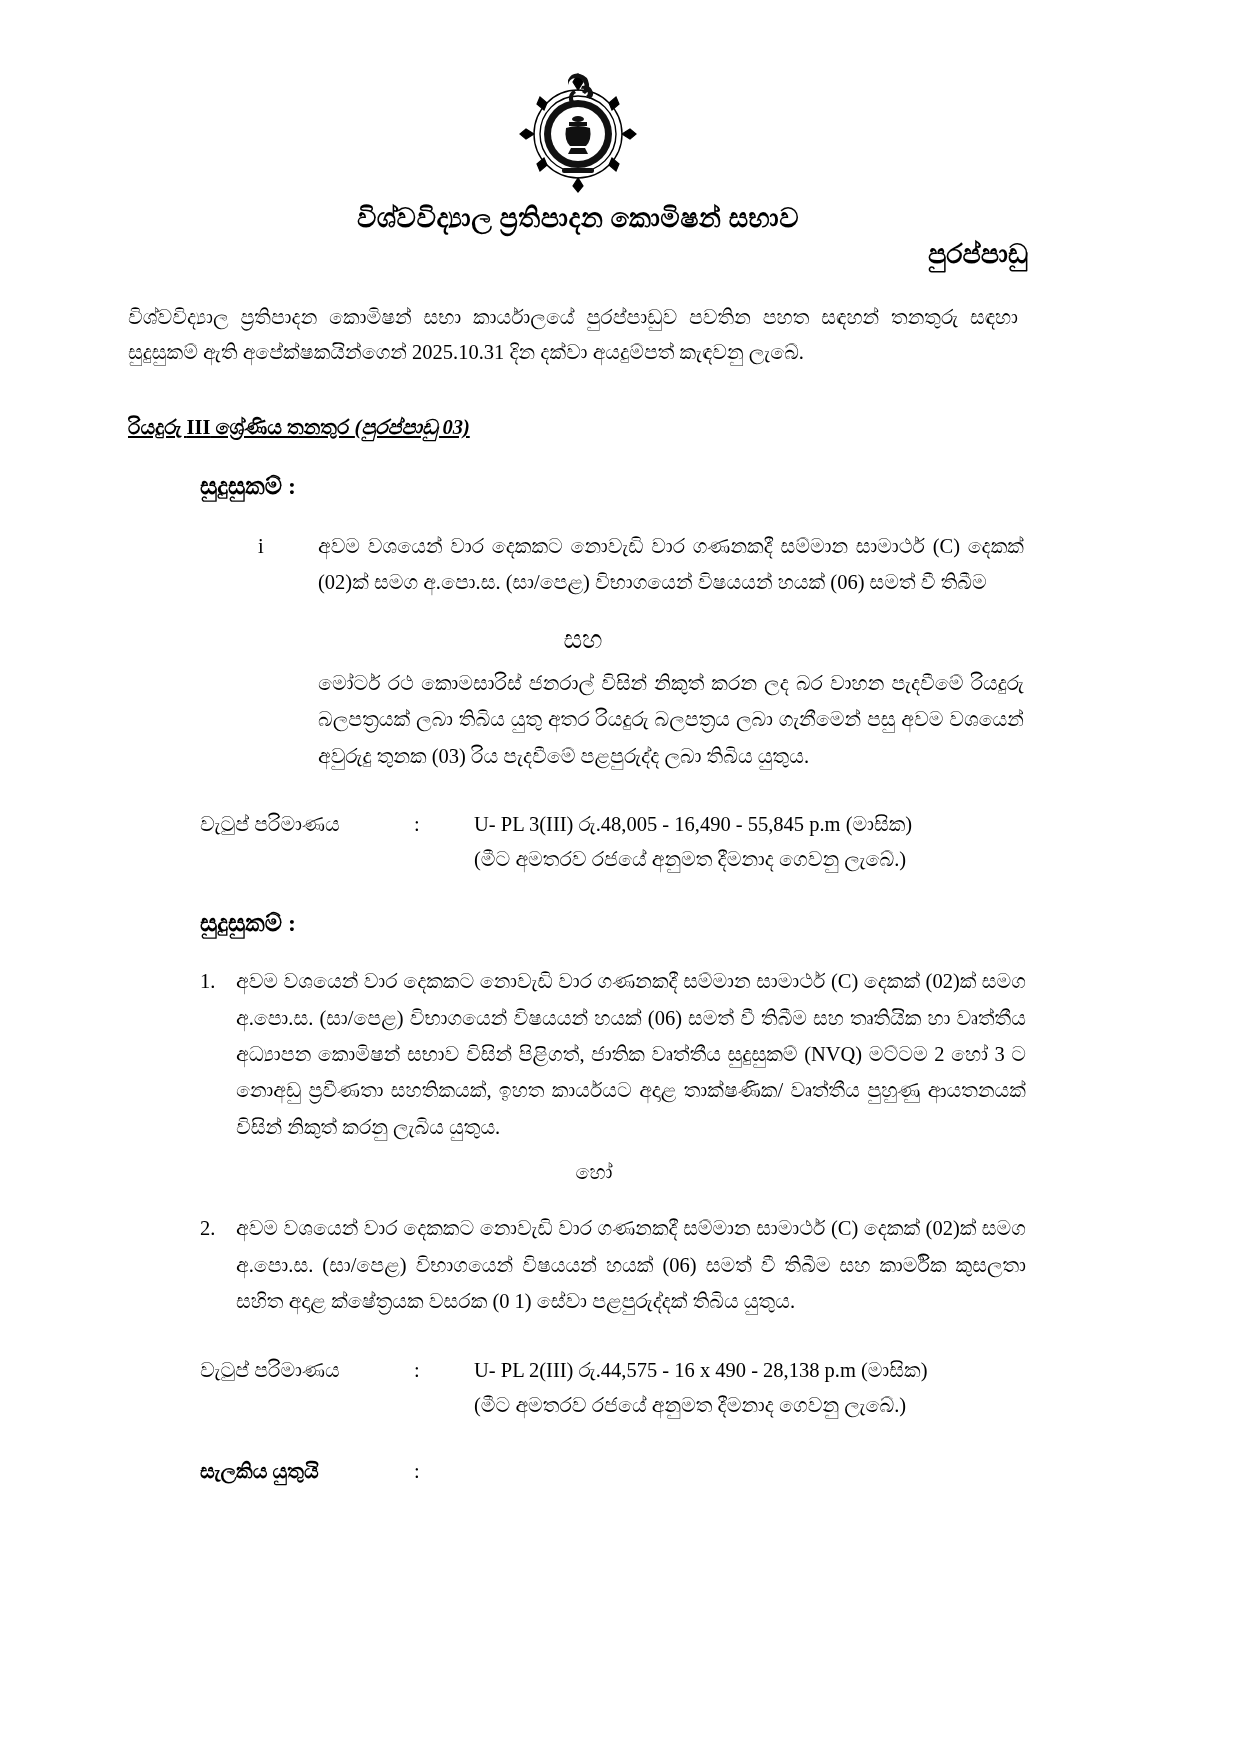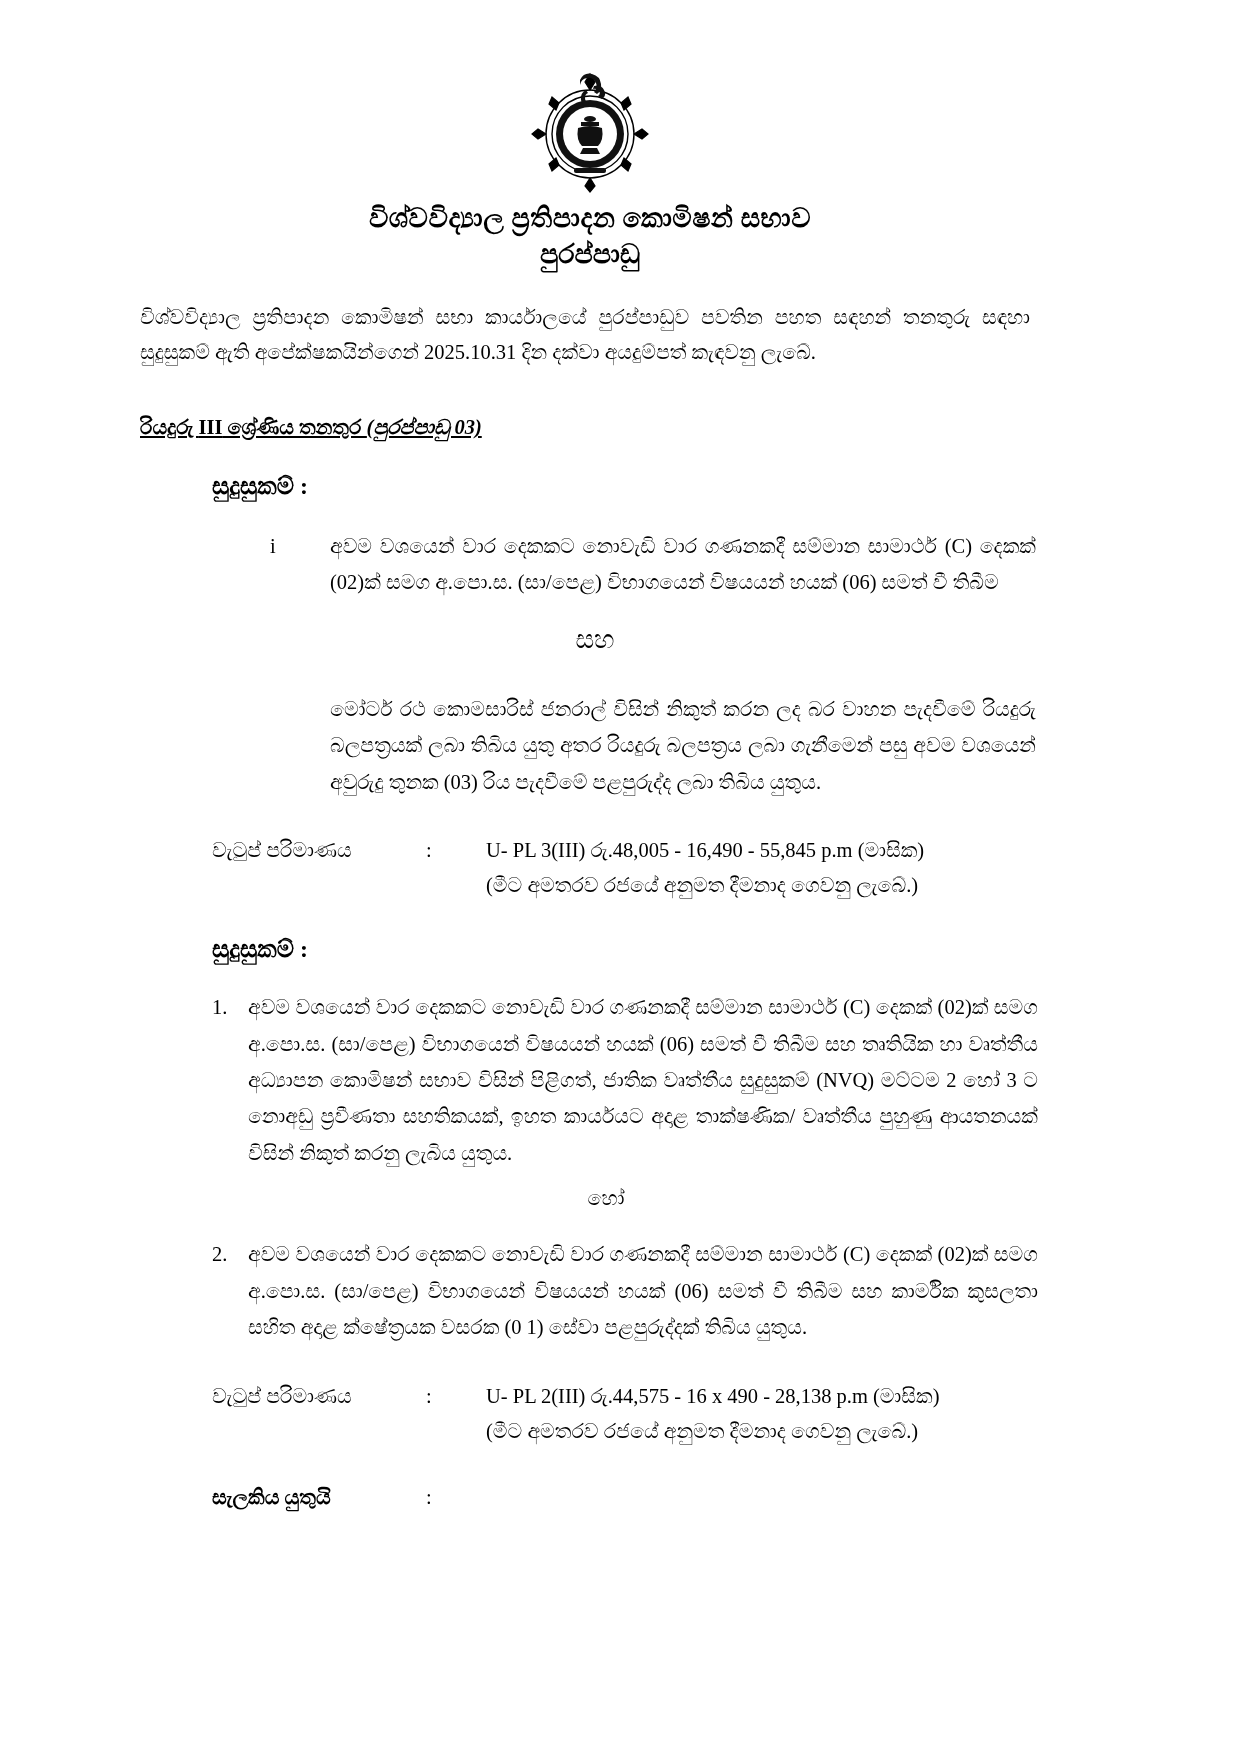--- a/index.html
+++ b/index.html
@@ -16,21 +16,21 @@
     width: 1241px;
     height: 1754px;
     margin: 0 auto;
     background: #ffffff;
     box-sizing: border-box;
     padding: 0;
     overflow: hidden;
   }
   .inner {
     position: absolute;
-    left: 140px;
+    left: 128px;
     top: 0;
     width: 900px;
   }
 
   
   .emblem-wrap {
     display: flex;
     justify-content: center;
     padding-top: 62px;
   }
@@ -43,21 +43,21 @@
   
   .org-title {
     text-align: center;
     font-size: 27px;
     font-weight: bold;
     letter-spacing: 0.5px;
     margin-top: 8px;
     line-height: 1.25;
   }
   .doc-title {
-    text-align: center;
+    text-align: right;
     font-size: 27px;
     font-weight: bold;
     margin-top: 2px;
     line-height: 1.25;
   }
 
   
   .intro {
     margin-top: 28px;
     font-size: 20.5px;
@@ -116,21 +116,21 @@
 
   .conj {
     text-align: center;
     font-size: 26px;
     margin-top: 24px;
     margin-left: 130px;
     margin-right: 120px;
   }
 
   .sub-para {
-    margin-top: 36px;
+    margin-top: 10px;
     margin-left: 190px;
     font-size: 20.5px;
     line-height: 1.78;
     text-align: justify;
     text-justify: inter-word;
     padding-right: 4px;
   }
 
   
   .nlist {

